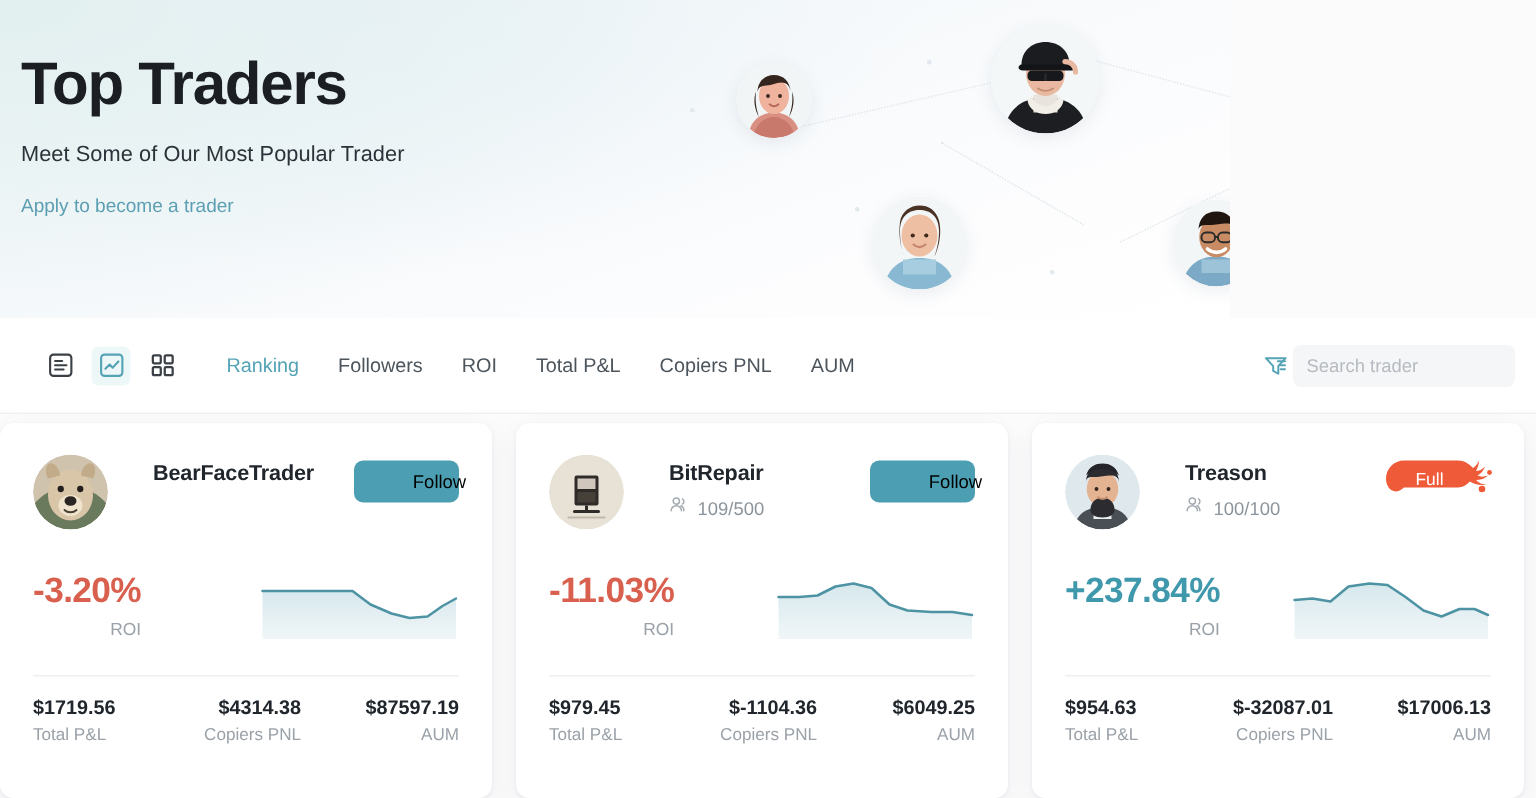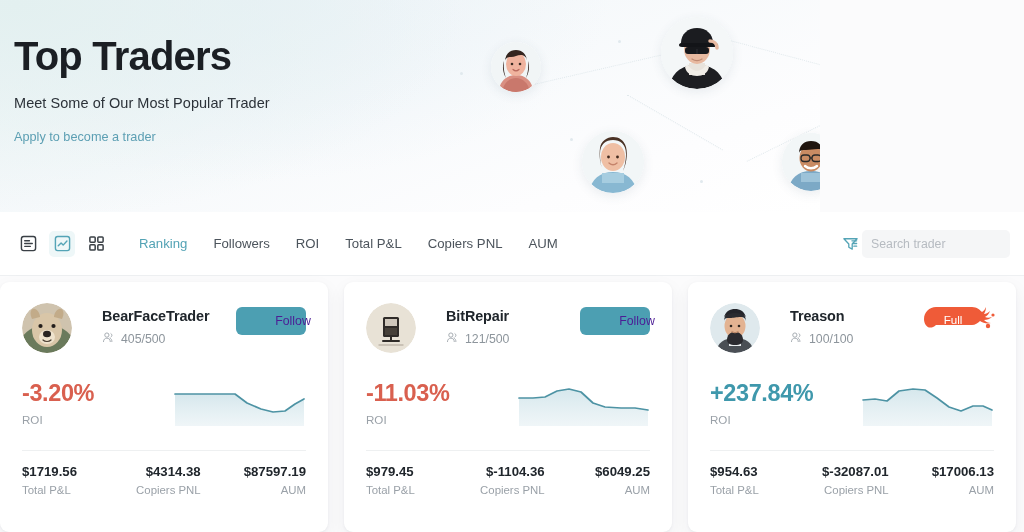--- a/index.html
+++ b/index.html
@@ -49,21 +49,21 @@
   }
   .av svg { position: absolute; inset: 0; width: 100%; height: 100%; }
   .spk { position: absolute; width: 3px; height: 3px; border-radius: 50%; background: #e1e9ee; }
 
   
   .toolbar {
     position: absolute; left: 0; top: 212px;
     width: 1024px; height: 64px;
     background: #ffffff;
     border-bottom: 1px solid #eef0f2;
-    display: flex; align-items: center;
+    display: flex; align-items: center; padding-left: 12px;
   }
   .viewicons { display: flex; align-items: center; gap: 8px; margin-left: 15px; }
   .vicon {
     width: 26px; height: 26px; border-radius: 5px;
     display: flex; align-items: center; justify-content: center;
     cursor: pointer;
   }
   .vicon.active { background: #eef7f8; }
   .tabs { display: flex; align-items: center; gap: 26px; margin-left: 30px; }
   .tab {
@@ -100,36 +100,36 @@
     width: 50px; height: 50px; border-radius: 50%;
     overflow: hidden; flex: 0 0 50px; position: relative;
   }
   .pfp svg { width: 100%; height: 100%; display: block; }
   .who { margin-left: 30px; padding-top: 5px; flex: 1; min-width: 0; }
   .tname { font-size: 14.4px; font-weight: 700; color: #20262c; letter-spacing: -0.1px; }
   .followers { display: flex; align-items: center; gap: 6px; margin-top: 6px; }
   .fcount { font-size: 12.3px; color: #8d959c; }
   .btn-follow {
     margin-top: 4px; width: 70px; height: 28px; border: 0; border-radius: 6px;
-    background: #4c9fb2; color: #4c1d95; font-size: 12.3px;
+    background: #4c9fb2; color: #000000; font-size: 12.3px;
     font-family: "Liberation Sans", sans-serif; cursor: pointer;
     display: flex; align-items: center; justify-content: center; padding-left: 44px;
   }
   .badge-full {
     margin-top: 4px; position: relative; width: 70px; height: 24px; cursor: default;
   }
   .badge-full svg { position: absolute; left: 0; top: -5px; }
   .badge-full span {
     position: absolute; left: 0; top: 0; width: 58px; height: 24px;
     display: flex; align-items: center; justify-content: center;
     font-size: 11.6px; color: #ffffff;
   }
 
   .roi-row {
-    margin-top: 27px; display: flex; align-items: flex-end; justify-content: space-between;
+    margin-top: 27px; display: flex; align-items: flex-end; justify-content: space-between; text-align: right;
   }
   .roi-left { padding-bottom: 2px; }
   .roi-val { font-size: 23.5px; font-weight: 700; letter-spacing: -0.4px; }
   .roi-val.neg { color: #d9604f; }
   .roi-val.pos { color: #3f98ac; }
   .roi-lab { font-size: 11.6px; color: #9aa1a8; margin-top: 6px; }
   .spark { width: 133px; height: 46px; }
   .spark svg { display: block; width: 133px; height: 46px; }
 
   .divider { margin-top: 22px; height: 1px; background: #eef0f1; }
@@ -345,30 +345,20 @@
               <ellipse cx="25" cy="34" rx="8" ry="7" fill="#efe3cd"></ellipse>
               <ellipse cx="25" cy="31" rx="4" ry="3.2" fill="#2a2522"></ellipse>
               <circle cx="18.5" cy="23" r="2.1" fill="#241f1c"></circle>
               <circle cx="31.5" cy="23" r="2.1" fill="#241f1c"></circle>
               <path d="M21 37c2 2 6 2 8 0" stroke="#4a3f33" stroke-width="1.2" fill="none" stroke-linecap="round"></path>
             </g>
           </svg>
         </div>
         <div class="who">
           <div class="tname">BearFaceTrader</div>
-          <div class="followers">
-            <span>
-              <svg width="13" height="13" viewBox="0 0 16 16">
-                <circle cx="6" cy="5" r="2.6" fill="none" stroke="#a3aab0" stroke-width="1.2"></circle>
-                <path d="M1.8 13c0-2.6 1.9-4.2 4.2-4.2s4.2 1.6 4.2 4.2" fill="none" stroke="#a3aab0" stroke-width="1.2" stroke-linecap="round"></path>
-                <path d="M11 3.2a2.4 2.4 0 010 4.2M12.2 13c0-2.2-1-3.6-2.4-4.2" fill="none" stroke="#a3aab0" stroke-width="1.2" stroke-linecap="round"></path>
-              </svg>
-            </span>
-            <span class="fcount">405/500</span>
-          </div>
         </div>
         <button class="btn-follow">Follow</button>
       </div>
 
       <div class="roi-row">
         <div class="roi-left">
           <div class="roi-val neg">-3.20%</div>
           <div class="roi-lab">ROI</div>
         </div>
         <div class="spark">
@@ -425,21 +415,21 @@
         <div class="who">
           <div class="tname">BitRepair</div>
           <div class="followers">
             <span>
               <svg width="13" height="13" viewBox="0 0 16 16">
                 <circle cx="6" cy="5" r="2.6" fill="none" stroke="#a3aab0" stroke-width="1.2"></circle>
                 <path d="M1.8 13c0-2.6 1.9-4.2 4.2-4.2s4.2 1.6 4.2 4.2" fill="none" stroke="#a3aab0" stroke-width="1.2" stroke-linecap="round"></path>
                 <path d="M11 3.2a2.4 2.4 0 010 4.2M12.2 13c0-2.2-1-3.6-2.4-4.2" fill="none" stroke="#a3aab0" stroke-width="1.2" stroke-linecap="round"></path>
               </svg>
             </span>
-            <span class="fcount">121/500</span>
+            <span class="fcount">109/500</span>
           </div>
         </div>
         <button class="btn-follow">Follow</button>
       </div>
 
       <div class="roi-row">
         <div class="roi-left">
           <div class="roi-val neg">-11.03%</div>
           <div class="roi-lab">ROI</div>
         </div>

